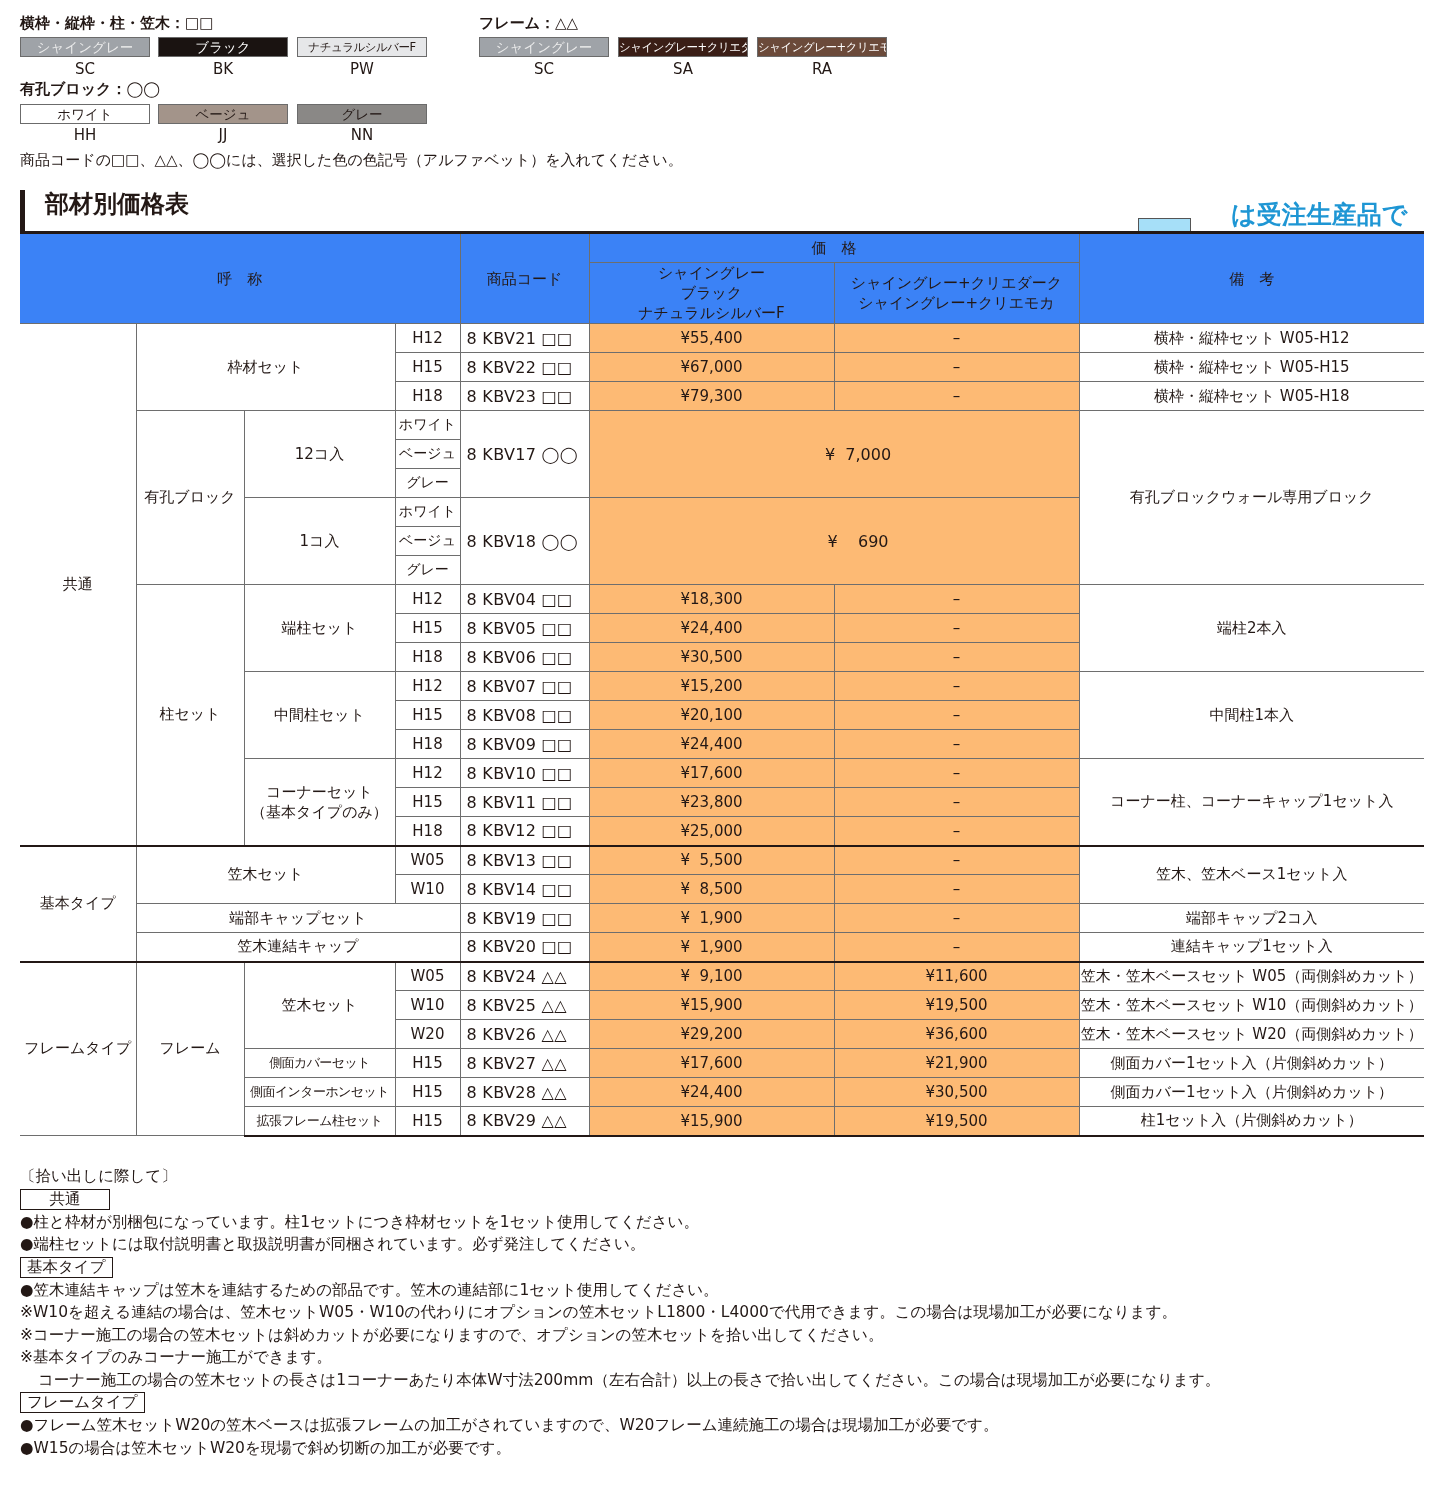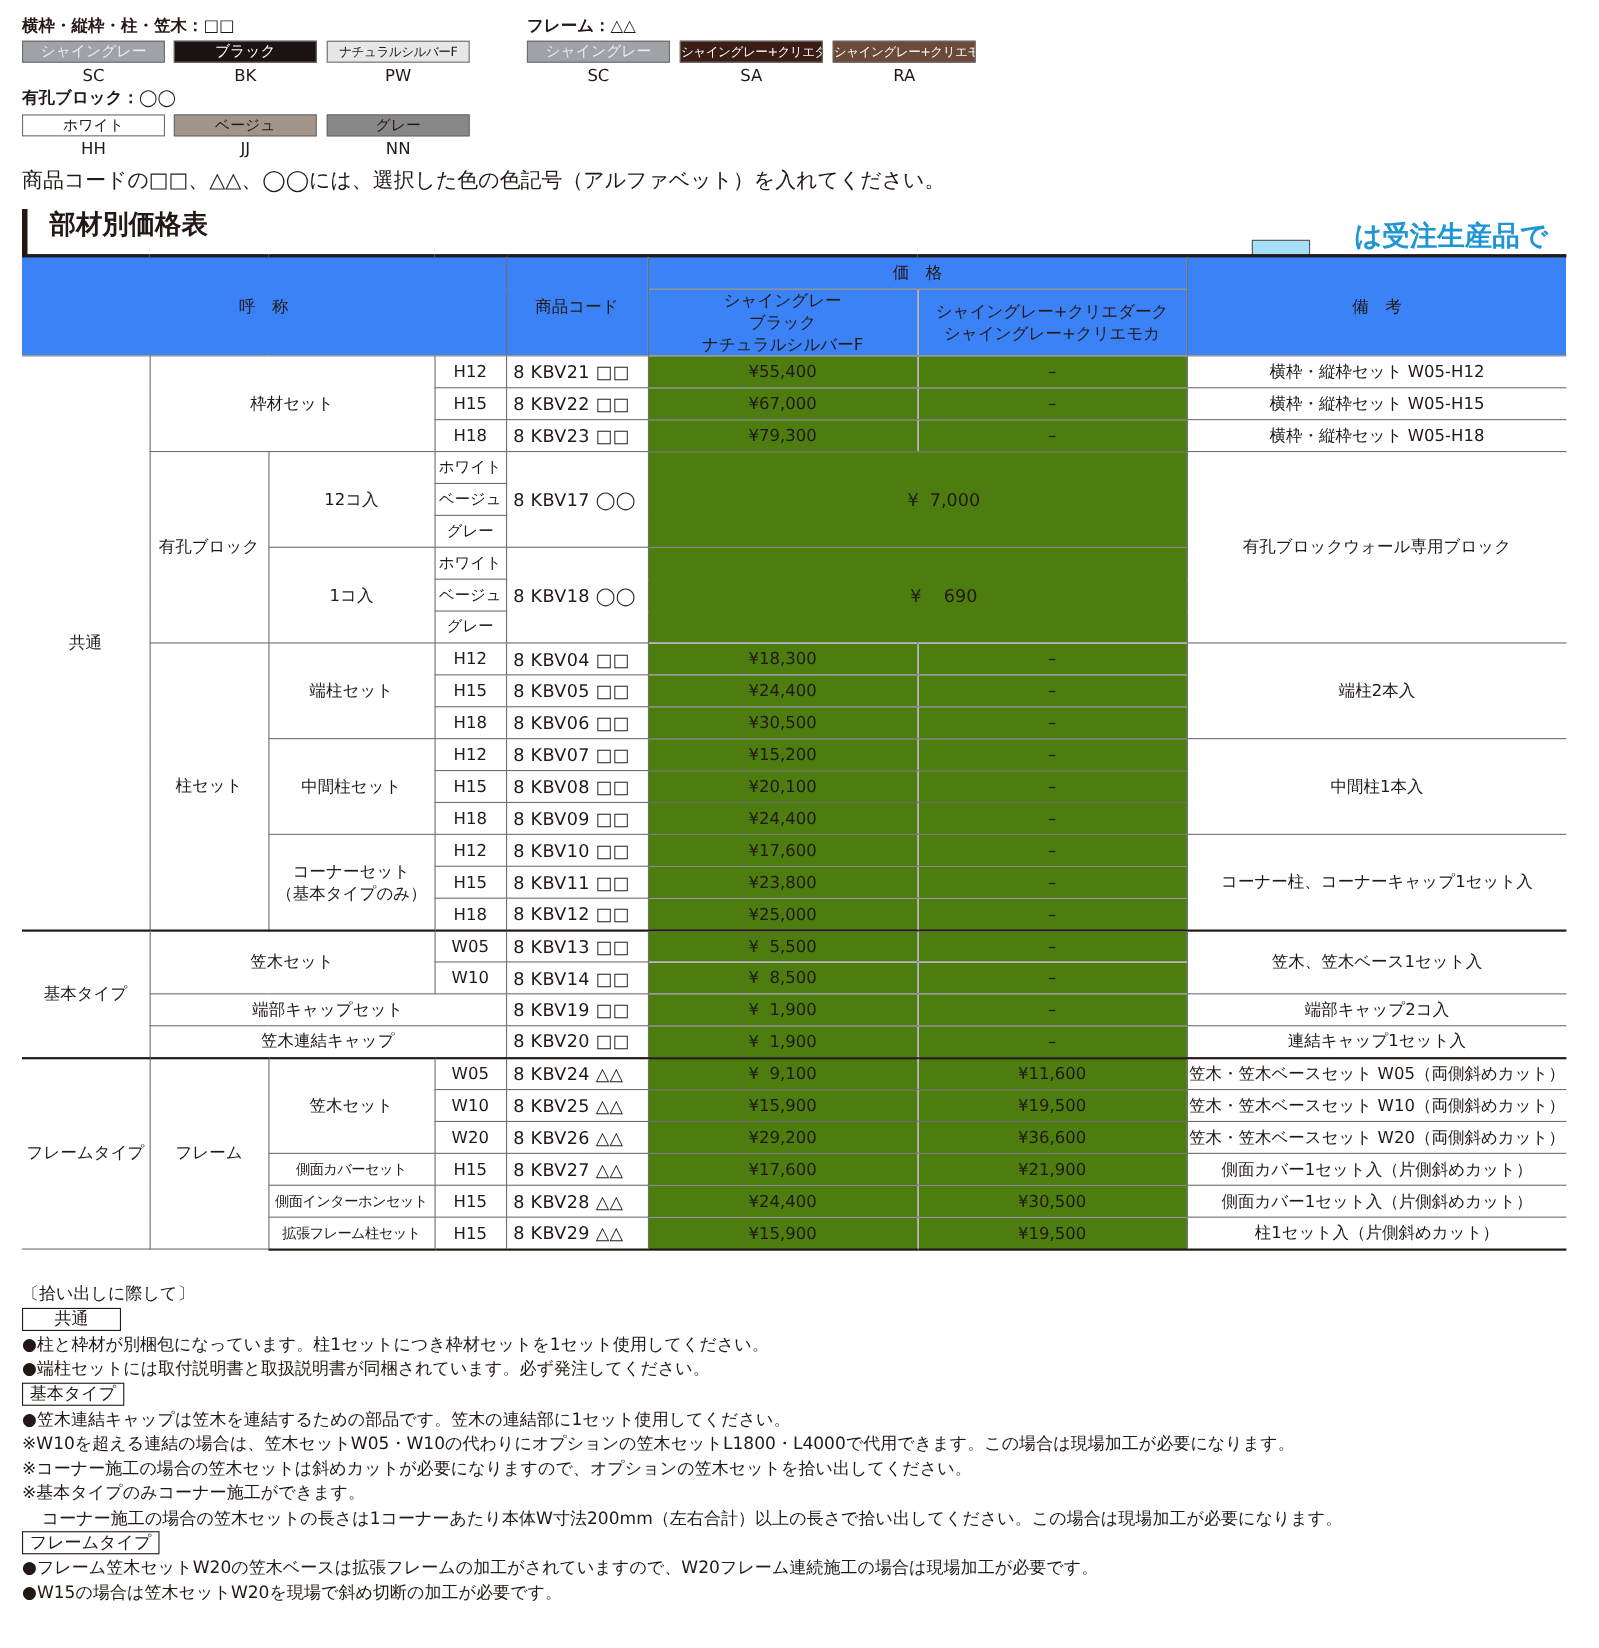--- a/index.html
+++ b/index.html
@@ -3,33 +3,33 @@
 <meta charset="utf-8">
 <style>
   * { box-sizing: border-box; margin: 0; padding: 0; }
   html, body { width: 1454px; height: 1498px; background: #ffffff; overflow: hidden; }
   body { font-family: "DejaVu Sans", "Liberation Sans", sans-serif; color: #231815; position: relative; }
 
   .legend-title { position: absolute; font-size: 15px; font-weight: bold; white-space: nowrap; }
   .chip { position: absolute; height: 20px; border: 1px solid #6b6b6b; font-size: 13.5px; text-align: center; line-height: 18px; white-space: nowrap; overflow: hidden; }
   .chip.small { font-size: 11.5px; letter-spacing: -0.5px; }
   .chip-code { position: absolute; width: 130px; text-align: center; font-size: 15px; }
-  .note-top { position: absolute; left: 20px; top: 151px; font-size: 19px; white-space: nowrap; }
+  .note-top { position: absolute; left: 20px; top: 151px; font-size: 15px; white-space: nowrap; }
 
   .section-title { position: absolute; left: 20px; top: 190px; height: 42px; border-left: 5px solid #231815; padding-left: 20px; font-size: 24px; font-weight: bold; line-height: 28px; }
   .made-to-order { position: absolute; left: 1138px; top: 201px; display: flex; align-items: center; gap: 36px; }
   .mto-swatch { width: 54px; height: 22px; background: #a6dff8; border: 1px solid #555; }
   .mto-text { color: #1e96d4; font-size: 25px; font-weight: bold; margin-left: 4px; line-height: 28px; }
 
   table.price { position: absolute; left: 20px; top: 231px; width: 1404px; border-collapse: collapse; table-layout: fixed; font-size: 15px; }
   table.price td, table.price th { border: 1.5px solid #6e6e6e; text-align: center; vertical-align: middle; font-weight: normal; padding: 0; overflow: hidden; white-space: nowrap; }
   table.price thead th { background: #3b82f6; line-height: 20px; }
   table.price thead tr:first-child th { border-top: 3px solid #231815; }
   table.price tbody td { height: 29px; }
-  table.price tbody td.price-cell { background: #4d7c0f; }
+  table.price tbody td.price-cell { background: #fdba74; }
   table.price tbody td.merged-price { font-size: 16px; padding-left: 48px; }
   table.price td.color-lbl { font-size: 14px; }
   table.price td.code { text-align: left; padding-left: 6px; font-size: 16px; letter-spacing: 0.3px; }
   table.price td.narrow { font-size: 13px; letter-spacing: -0.6px; }
   table.price tr.group-start td { border-top: 2px solid #231815; }
   table.price tbody tr:last-child td { border-bottom: 2px solid #231815; }
   table.price td.col-a { border-left: none; }
   table.price td.col-rem { border-right: none; }
   table.price th.col-a { border-left: none; }
   table.price th.col-rem { border-right: none; margin-top: 42px; }

